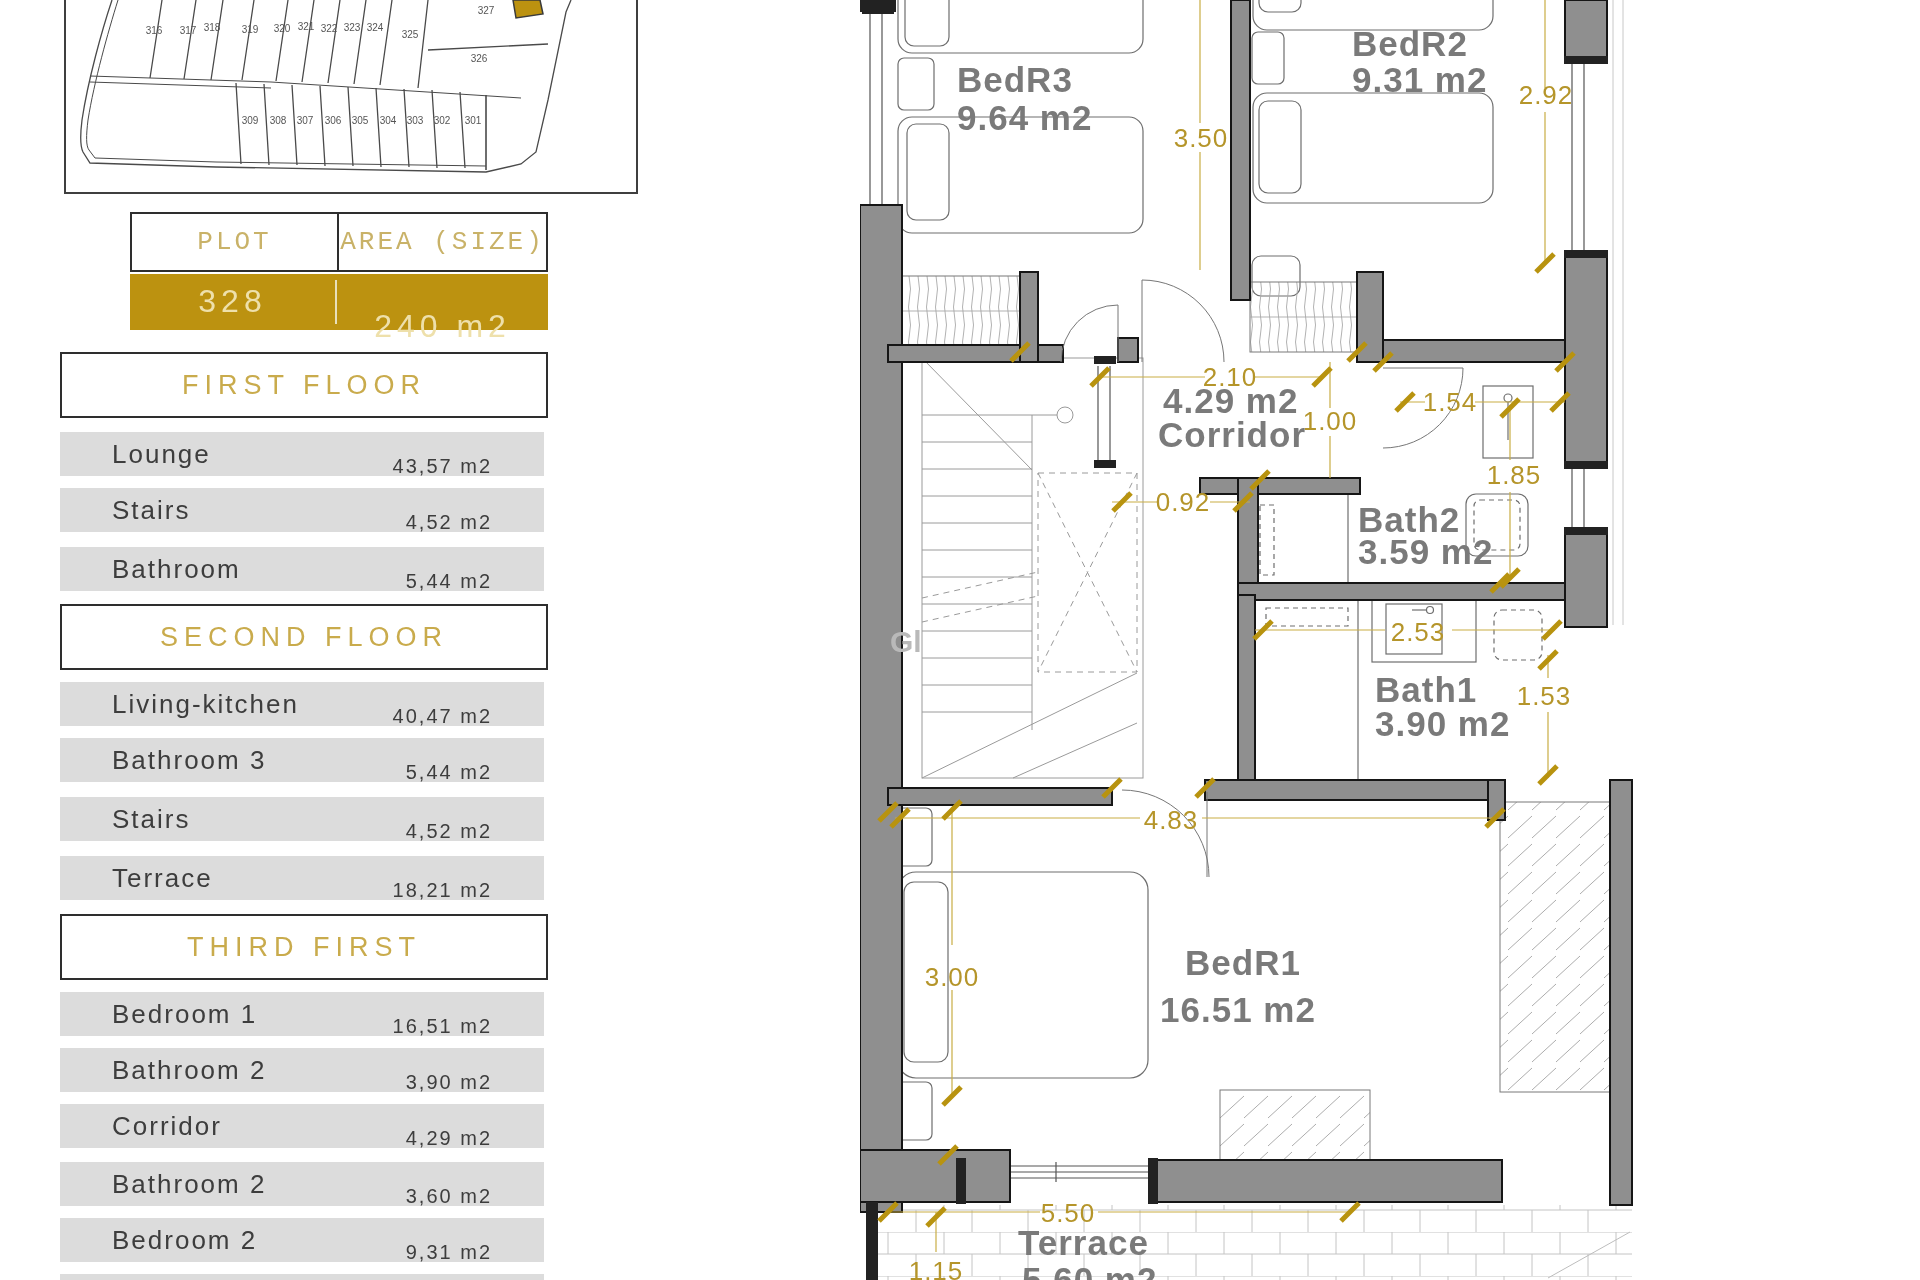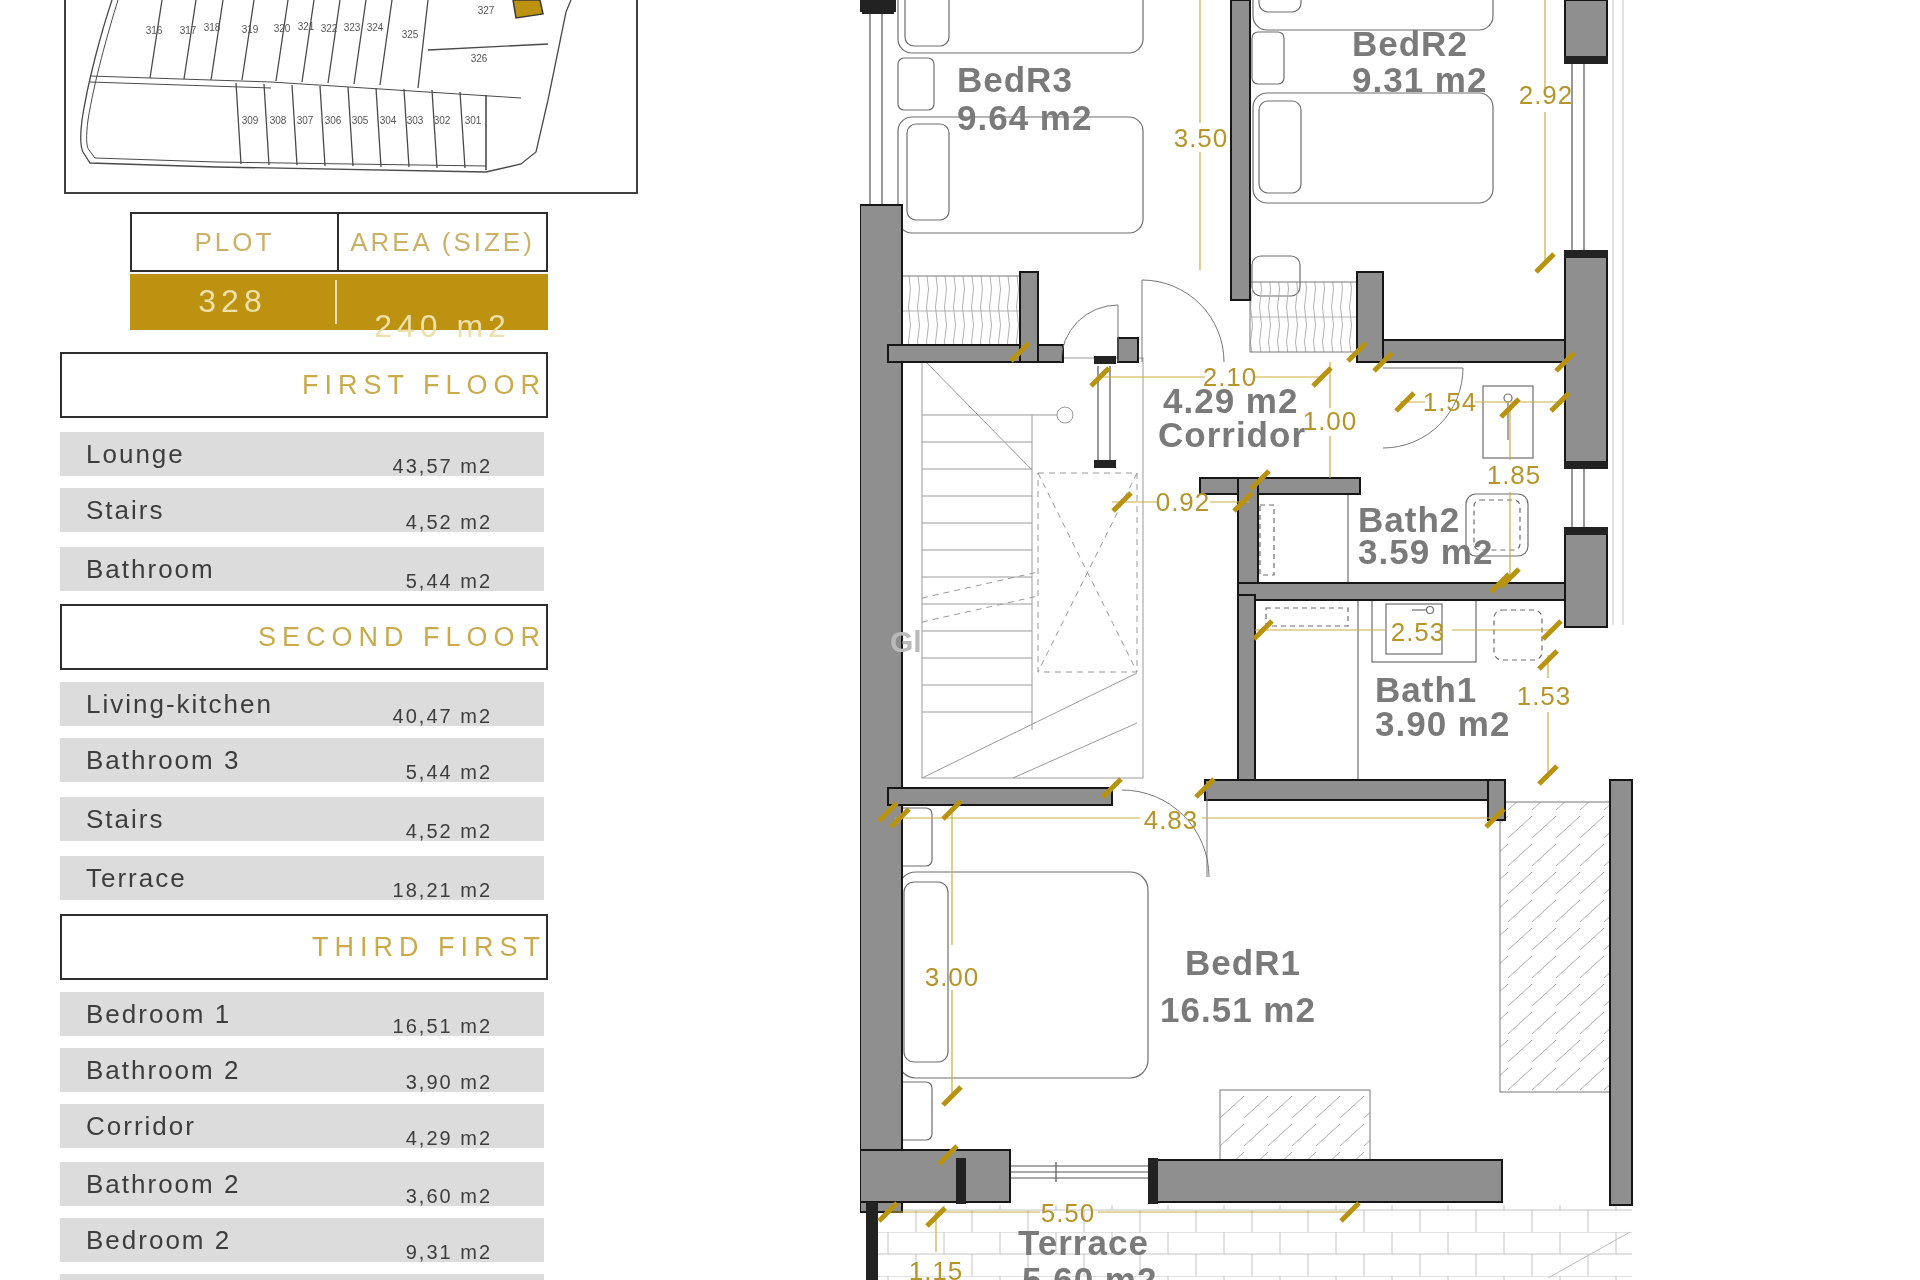--- a/index.html
+++ b/index.html
@@ -11,41 +11,42 @@
   #map-box{
     position:absolute;left:64px;top:-10px;width:570px;height:200px;
     border:2px solid #3f3f3f;background:#fff;overflow:hidden;
   }
   #map-box svg{position:absolute;left:0;top:8px;}
   .map-label{font-size:10px;fill:#555;}
   #plot-table{position:absolute;left:130px;top:212px;width:418px;}
   .pt-head{
     display:flex;height:56px;border:2px solid #2e2e2e;background:#fff;
     align-items:flex-end;
+    font-family:Liberation Mono, monospace;
   }
   .pt-head .c1{width:205px;text-align:center;border-right:2px solid #2e2e2e;height:100%;
     display:flex;align-items:center;justify-content:center;}
   .pt-head .c2{flex:1;text-align:center;display:flex;align-items:center;justify-content:center;height:100%;border-radius:21px;}
   .pt-head span{color:#c9b268;font-size:26px;letter-spacing:3px;}
   .pt-gold{display:flex;height:56px;background:#bc9210;margin-top:2px;align-items:center;}
   .pt-gold .c1{width:205px;text-align:center;border-right:2px solid #e9e0bb;height:80%;
     display:flex;align-items:center;justify-content:center;}
   .pt-gold .c2{flex:1;display:flex;align-items:center;justify-content:center;height:80%;margin-top:48px;}
   .pt-gold span{color:#eee0ab;font-size:32px;letter-spacing:5px;text-align:center;}
   .sec-title{
     position:absolute;left:60px;width:484px;height:62px;border:2px solid #2e2e2e;
-    background:#fff;display:flex;align-items:center;justify-content:flex-end;
+    background:#fff;display:flex;align-items:center;justify-content:center;
   }
   .sec-title span{color:#c9ab4c;font-size:27px;letter-spacing:6px;}
   .row{
     position:absolute;left:60px;width:484px;height:44px;background:#dcdcdc;
     display:flex;align-items:center;justify-content:space-between;
     padding:0;box-sizing:border-box;
   }
-  .row .rl{margin-left:26px;color:#3d3d3d;font-size:26px;letter-spacing:2px;}
+  .row .rl{margin-left:52px;color:#3d3d3d;font-size:26px;letter-spacing:2px;}
   .row .rv{margin-right:52px;color:#3d3d3d;font-size:20px;letter-spacing:2px;margin-top:24px;}
   
   #plan{position:absolute;left:860px;top:0;}
   .room-name{font-size:35px;font-weight:bold;fill:#7a7a7a;letter-spacing:1px;}
   .dim-text{font-size:26px;fill:#b5952a;letter-spacing:1px;}
   .wm{font-size:30px;fill:#b9b9b9;font-weight:bold;}
 </style>
 </head>
 <body>
 

